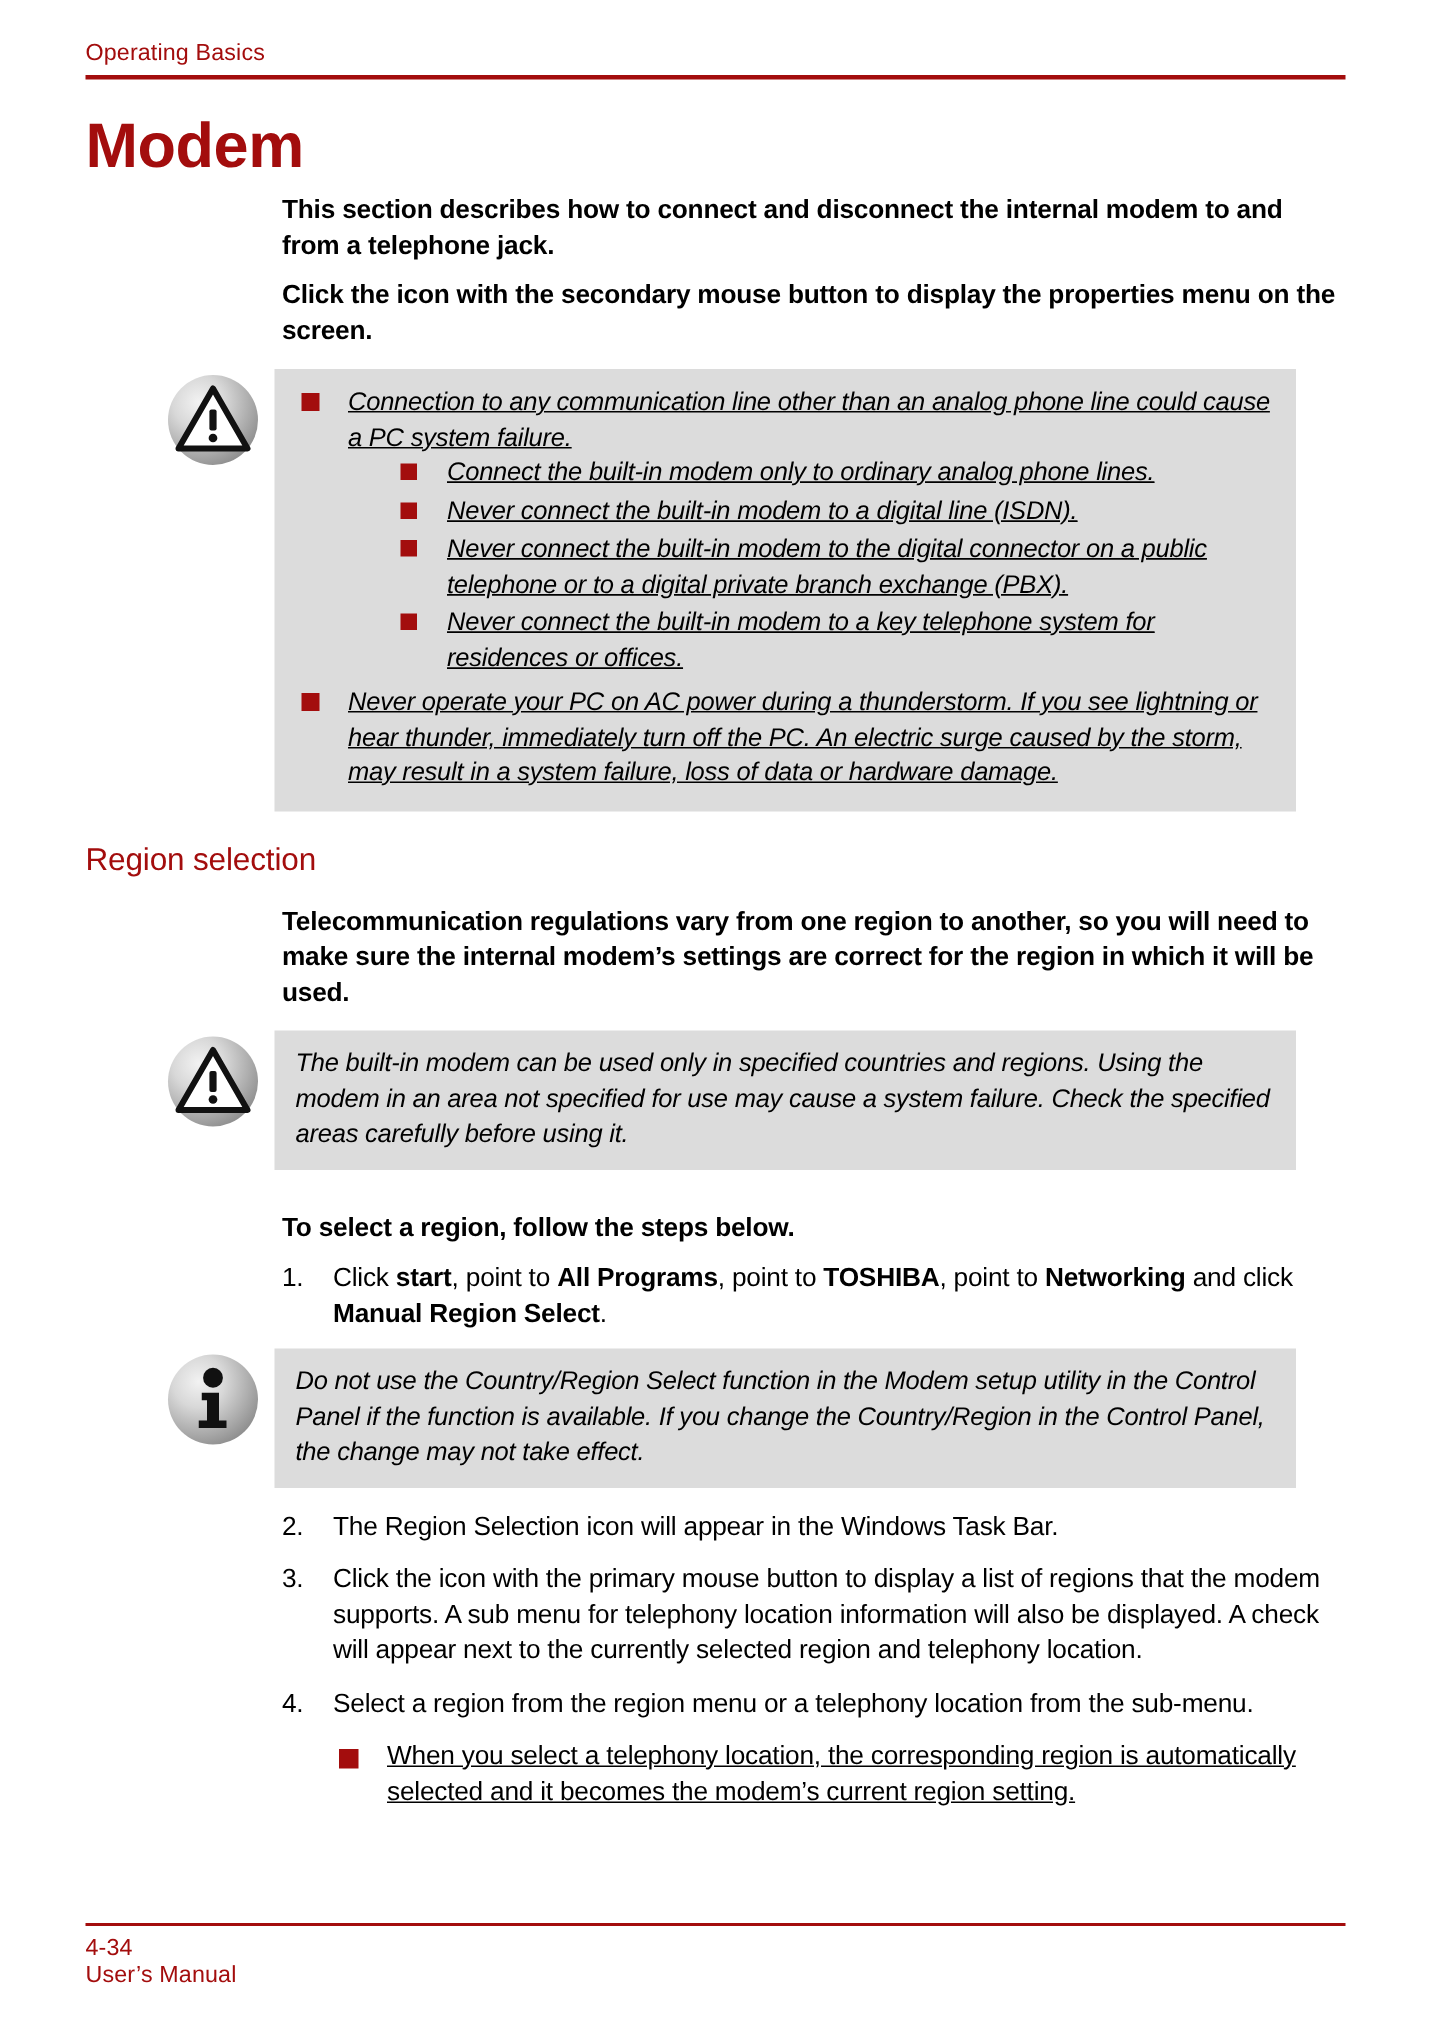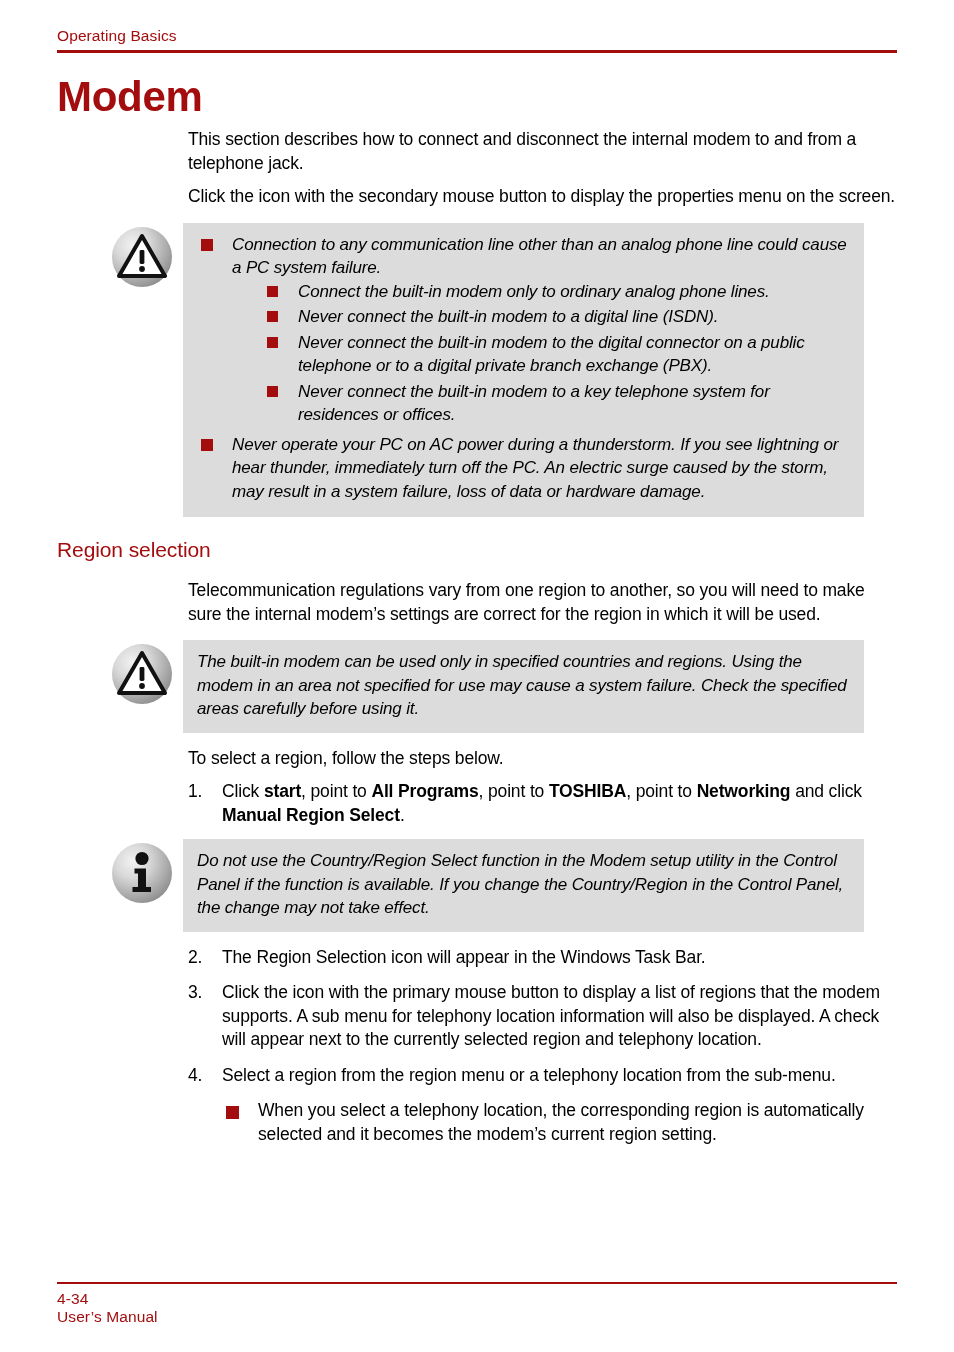--- a/index.html
+++ b/index.html
@@ -71,20 +71,21 @@
     width: 840px;
   }
   .body-indent {
     margin-left: 131px;   
   }
   p.para {
     font-size: 17.5px;
     line-height: 23.5px;
     margin: 0 0 10px 0;
     letter-spacing: -0.15px;
+    font-weight: bold;
   }
 
   
   .notebox {
     position: relative;
     margin: 14px 0 14px 0;
     min-height: 56px;
   }
   .notebox .icon-cell {
     position: absolute;
@@ -121,20 +122,21 @@
   
   ul.blist {
     list-style: none;
     margin: 0;
     padding: 0;
   }
   ul.blist > li {
     position: relative;
     padding-left: 35px;
     margin-bottom: 2px;
+    text-decoration: underline;
   }
   ul.blist > li > .sq {
     position: absolute;
     left: 4px;
     top: 6px;
     width: 12px;
     height: 12px;
     background: #a30d0d;
   }
   ul.blist.sub {
@@ -294,21 +296,21 @@
               <rect x="27.6" y="23" width="4.8" height="14" rx="1.4" fill="#111111"></rect>
               <circle cx="30" cy="42" r="2.9" fill="#111111"></circle>
             </svg>
           </div>
         </div>
         <div class="note-body">
           <p class="note-text">The built-in modem can be used only in specified countries and regions. Using the modem in an area not specified for use may cause a system failure. Check the specified areas carefully before using it.</p>
         </div>
       </div>
 
-      <div class="body-indent" style="margin-top:14px;">
+      <div class="body-indent" style="margin-top:27px;">
         <p class="para">To select a region, follow the steps below.</p>
 
         <ol class="steps">
           <li>
             <span class="num">1.</span>
             <span><span>Click </span><span class="b">start</span><span>, point to </span><span class="b">All Programs</span><span>, point to </span><span class="b">TOSHIBA</span><span>, point to </span><span class="b">Networking</span><span> and click </span><span class="b">Manual Region Select</span><span>.</span></span>
           </li>
         </ol>
       </div>
 

